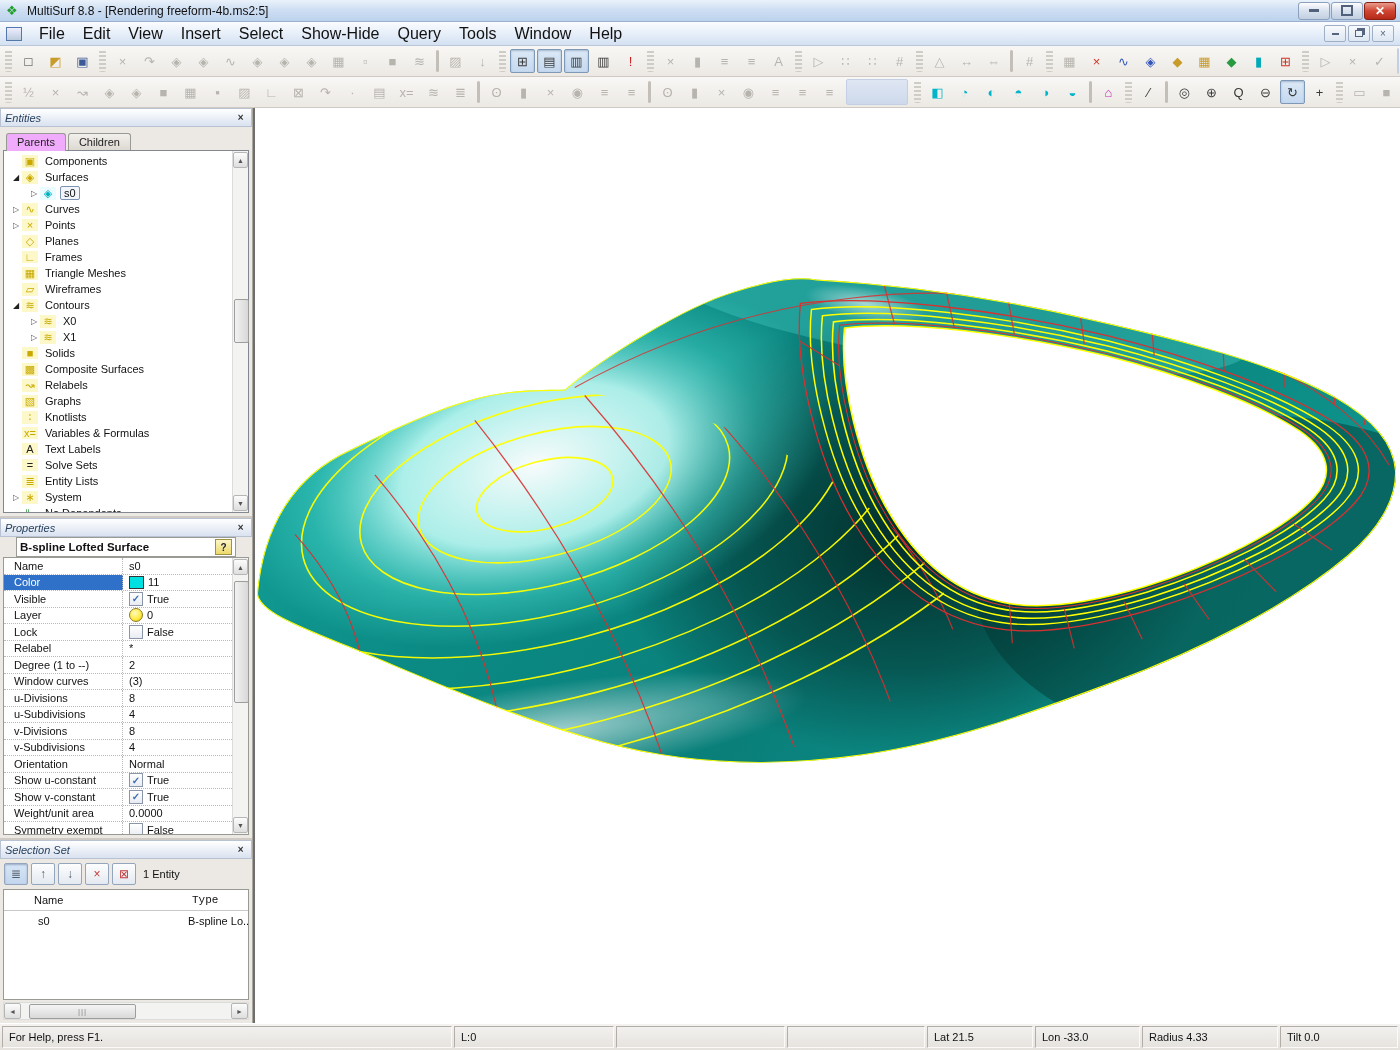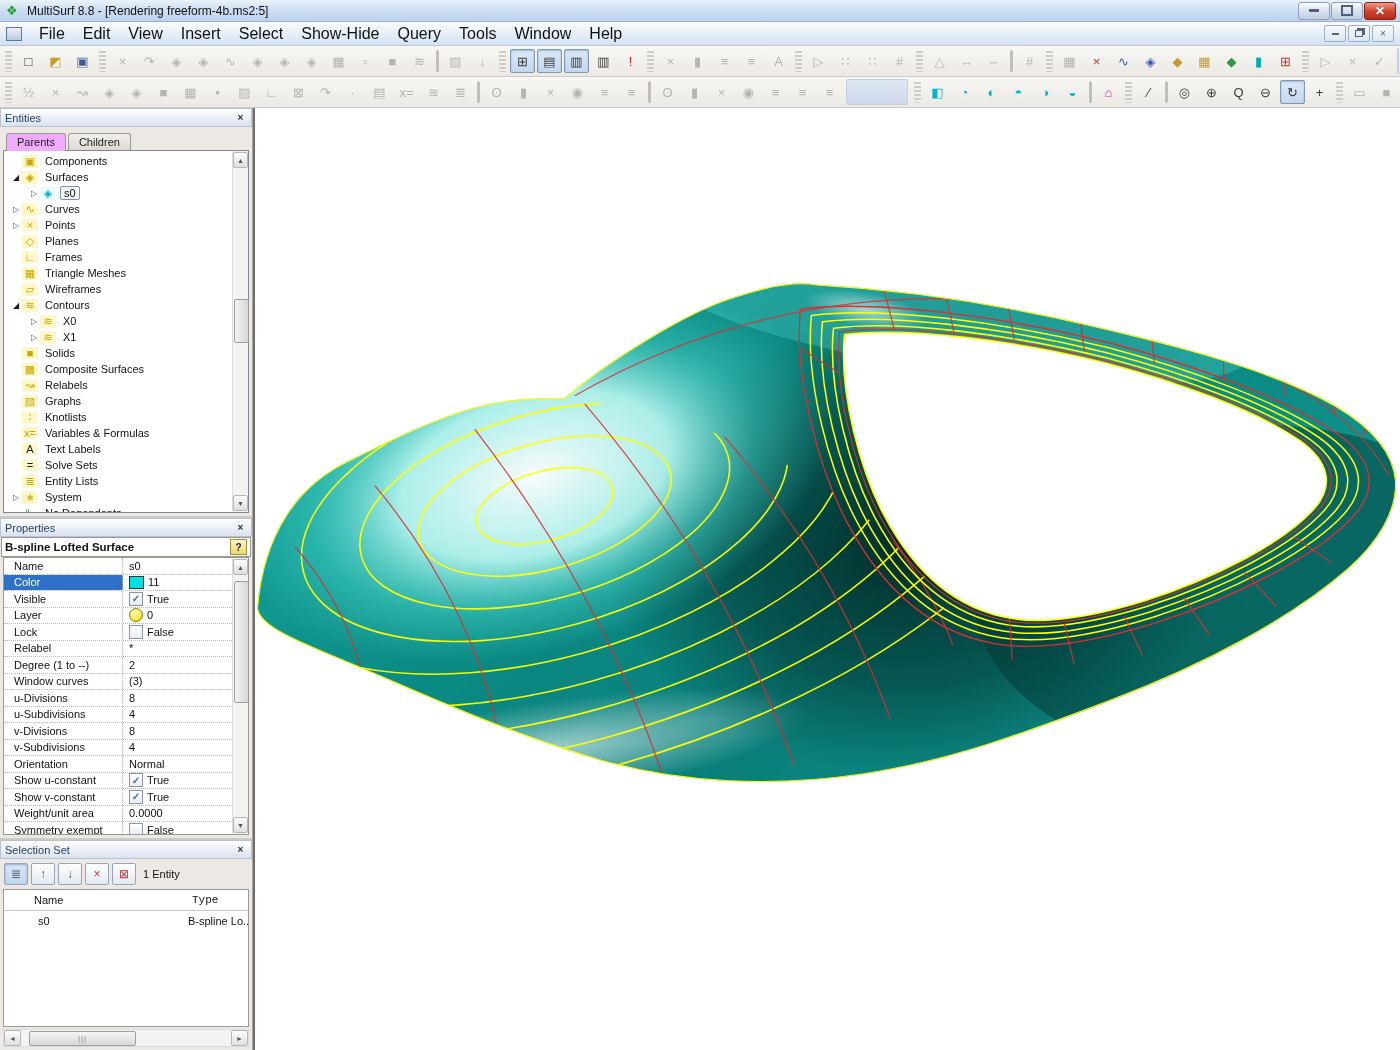--- a/index.html
+++ b/index.html
@@ -47,21 +47,21 @@
   .filler60{width:60px;height:24px;background:linear-gradient(#dfe6f3,#cdd9ec);border:1px solid #c2cfe4;border-radius:2px;margin:0 3px;flex:0 0 auto;}
 
   
   .main{flex:1;display:flex;min-height:0;}
   .leftcol{width:252px;flex:0 0 auto;display:flex;flex-direction:column;background:#ece9e4;border-right:1px solid #aaa69e;}
   .viewport{flex:1;position:relative;background:#fff;border-left:2px solid #6e6e6e;overflow:hidden;}
   .viewport svg{display:block;width:100%;height:100%;}
 
   
   .panel{display:flex;flex-direction:column;min-height:0;border-bottom:2px solid #cfcbc4;}
-  .panel-header{height:17px;flex:0 0 auto;display:flex;align-items:center;background:linear-gradient(#ffffff,#d9e2f0);border:1px solid #b9c2d2;font-size:11px;color:#27415f;padding:0 4px;}
+  .panel-header{height:17px;flex:0 0 auto;display:flex;align-items:center;background:linear-gradient(#ffffff,#d9e2f0);border:1px solid #b9c2d2;font-size:11px;color:#27415f;padding:0 4px;font-style:italic;}
   .panel-header .ph-title{flex:1;}
   .panel-close{width:13px;height:13px;display:flex;align-items:center;justify-content:center;font-size:10px;font-weight:bold;color:#333;}
 
   
   .panel-entities{height:408px;flex:0 0 auto;}
   .tabs{height:21px;flex:0 0 auto;display:flex;align-items:flex-end;padding:2px 4px 0 6px;background:#ece9e4;}
   .tab{font-size:11px;padding:2px 10px;border:1px solid #9a9a94;border-bottom:none;border-radius:3px 3px 0 0;background:linear-gradient(#f2f0ec,#ddd9d2);color:#222;margin-right:2px;}
   .tab.active{background:#f0abfc;position:relative;top:1px;padding-bottom:3px;}
   .treewrap{flex:1;margin:0 3px 3px 3px;border:1px solid #828790;background:#fff;display:flex;min-height:0;}
   .tree{flex:1;overflow:hidden;padding-top:2px;}
@@ -79,21 +79,21 @@
   .tlabel.sel{border:1px solid #7d93b5;background:#f2f6fb;border-radius:2px;}
 
   
   .vscroll{width:15px;flex:0 0 auto;background:#f3f3f1;border-left:1px solid #dcdcda;display:flex;flex-direction:column;align-items:center;}
   .sarrow{width:13px;height:14px;margin:1px 0;background:linear-gradient(#fcfcfc,#dedede);border:1px solid #b6b6b4;border-radius:2px;display:flex;align-items:center;justify-content:center;font-size:7px;color:#555;}
   .strack{flex:1;width:13px;position:relative;}
   .sthumb{position:absolute;left:0;width:13px;background:linear-gradient(90deg,#f2f2f2,#d8d8d8);border:1px solid #9d9d9b;border-radius:2px;}
 
   
   .panel-props{height:320px;flex:0 0 auto;}
-  .props-sub{height:18px;flex:0 0 auto;display:flex;align-items:center;border:1px solid #9a9a94;background:#fff;margin:0 1px;font-size:11.5px;font-weight:bold;color:#111;padding:0 3px;}
+  .props-sub{height:18px;flex:0 0 auto;display:flex;align-items:center;border:1px solid #9a9a94;background:#fff;margin:0 16px;font-size:11.5px;font-weight:bold;color:#111;padding:0 3px;}
   .props-sub .ps-t{flex:1;}
   .helpbtn{width:15px;height:14px;background:linear-gradient(#fdf6c9,#ecd96a);border:1px solid #a09040;display:flex;align-items:center;justify-content:center;font-size:10px;font-weight:bold;color:#223;}
   .propswrap{flex:1;margin:0 3px 3px 3px;border:1px solid #9a9a94;background:#fff;display:flex;min-height:0;}
   .props{flex:1;overflow:hidden;}
   .prow{height:15.5px;display:flex;font-size:11px;color:#111;border-bottom:1px dotted #b9b9b9;align-items:center;}
   .plabel{width:108px;flex:0 0 auto;padding:0 0 0 10px;border-right:1px dotted #b9b9b9;height:100%;display:flex;align-items:center;}
   .prow.selected .plabel{background:#2f71c9;color:#fff;}
   .pval{flex:1;display:flex;align-items:center;padding-left:6px;gap:4px;}
   .pctl{display:none;}
   .pctl.swatch{display:inline-block;width:13px;height:11px;background:var(--swatch);border:1px solid #333;}
@@ -890,14 +890,33 @@
           <use href="#holePath" fill="#ffffff"></use>
           <use href="#holePath" class="v-line" fill="none" stroke-width="1" transform="translate(835,361) scale(1.02) translate(-835,-361)"></use>
           <use href="#holePath" class="u-line" fill="none" stroke-width="1.5"></use>
 
           <path d="M 2,490 C 8,420 40,370 95,345 C 150,318 200,295 245,288 C 275,283 298,285 310,284 C 350,250 430,200 480,185 C 520,172 545,170 562,173 C 650,178 745,192 832,212 C 925,233 1020,257 1082,292 C 1122,315 1140,340 1142,366 C 1143,396 1124,426 1094,452 C 1038,500 950,546 858,580 C 778,610 698,640 608,653 C 518,666 428,662 348,640 C 248,612 158,570 94,544 C 40,522 4,508 2,490 Z" fill="none" class="u-line" stroke-width="2"></path>
         </g>
       </svg>
     </div>
   </div>
 
+  <div class="statusbar">
+
+      <span class="spanel msg">For Help, press F1.</span>
+
+      <span class="spanel w146">L:0</span>
+
+      <span class="spanel w155"></span>
+
+      <span class="spanel w124"></span>
+
+      <span class="spanel w92">Lat 21.5</span>
+
+      <span class="spanel w91">Lon -33.0</span>
+
+      <span class="spanel w122">Radius 4.33</span>
+
+      <span class="spanel wfill">Tilt 0.0</span>
+
+  </div>
 
 </div>
 
 </body></html>

